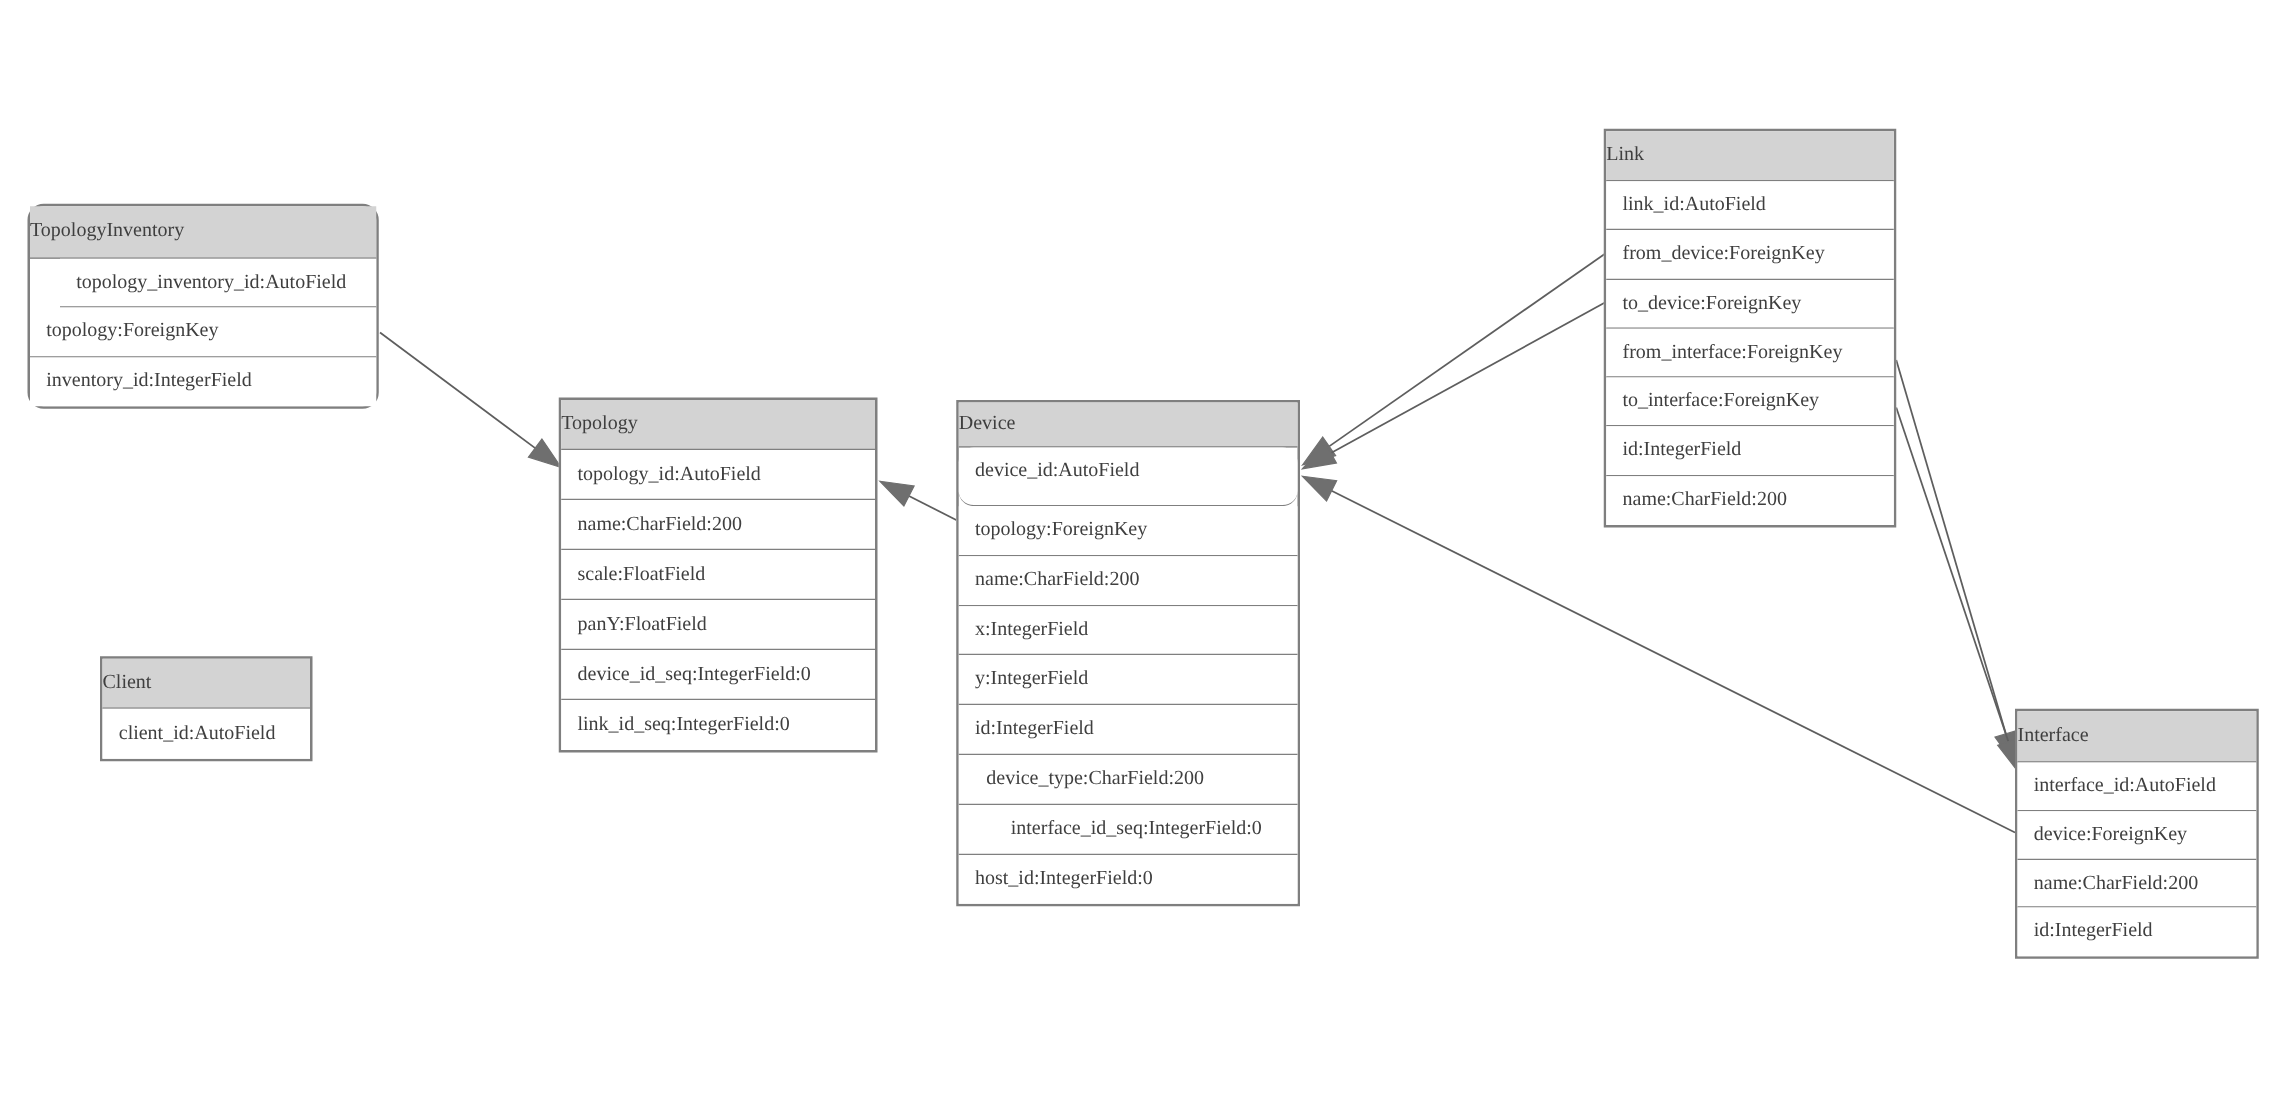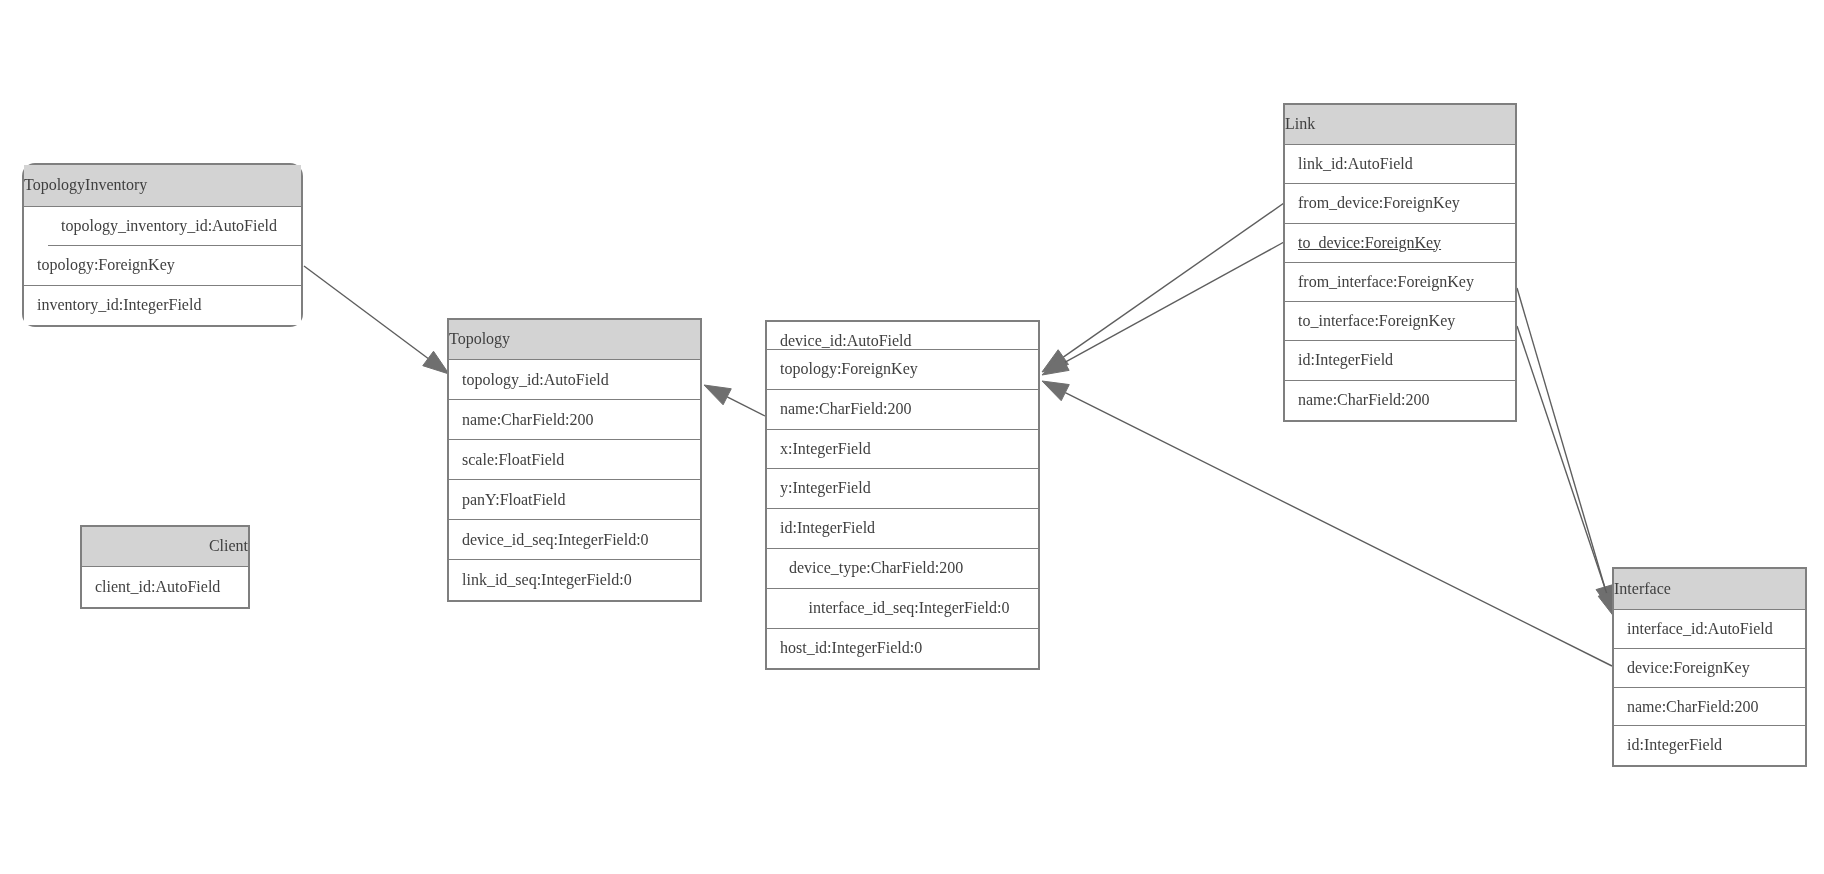--- a/index.html
+++ b/index.html
@@ -92,39 +92,40 @@
       <div class="entity" style="left: 447px; top: 318px; width: 255px;">
         <div class="entity-header" style="height: 40px; line-height: 38px;">Topology</div>
         <div class="entity-row" style="height: 40px; line-height: 39px;">topology_id:AutoField</div>
         <div class="entity-row" style="height: 40px; line-height: 39px;">name:CharField:200</div>
         <div class="entity-row" style="height: 40px; line-height: 39px;">scale:FloatField</div>
         <div class="entity-row" style="height: 40px; line-height: 39px;">panY:FloatField</div>
         <div class="entity-row" style="height: 40px; line-height: 39px;">device_id_seq:IntegerField:0</div>
         <div class="entity-row" style="height: 40px; line-height: 39px;">link_id_seq:IntegerField:0</div>
       </div>
       <div class="entity" style="left: 80px; top: 525px; width: 170px;">
-        <div class="entity-header" style="height: 40px; line-height: 38px; text-align: right;">Client</div>
+        <div class="entity-header" style="height: 40px; line-height: 38px;">Client</div>
         <div class="entity-row" style="height: 40px; line-height: 39px;">client_id:AutoField</div>
       </div>
       <div class="entity" style="left: 765px; top: 320px; width: 275px;">
-        <div class="entity-row" style="height: 28px; line-height: 38.8px;">device_id:AutoField</div>
+        <div class="entity-header" style="height: 36px; line-height: 34px;">Device</div>
+        <div class="entity-row" style="height: 47px; line-height: 38.8px; border-radius: 12px;">device_id:AutoField</div>
         <div class="entity-row" style="height: 39.8px; line-height: 38.8px;">topology:ForeignKey</div>
         <div class="entity-row" style="height: 39.8px; line-height: 38.8px;">name:CharField:200</div>
         <div class="entity-row" style="height: 39.8px; line-height: 38.8px;">x:IntegerField</div>
         <div class="entity-row" style="height: 39.8px; line-height: 38.8px;">y:IntegerField</div>
         <div class="entity-row" style="height: 39.8px; line-height: 38.8px;">id:IntegerField</div>
         <div class="entity-row" style="height: 39.8px; line-height: 38.8px; padding-left: 22px;">device_type:CharField:200</div>
         <div class="entity-row" style="height: 39.8px; line-height: 38.8px; text-align: center;">interface_id_seq:IntegerField:0</div>
         <div class="entity-row" style="height: 39.8px; line-height: 38.8px;">host_id:IntegerField:0</div>
       </div>
       <div class="entity" style="left: 1283px; top: 103px; width: 234px;">
         <div class="entity-header" style="height: 40px; line-height: 38px;">Link</div>
         <div class="entity-row" style="height: 39.3px; line-height: 38.3px;">link_id:AutoField</div>
         <div class="entity-row" style="height: 39.3px; line-height: 38.3px;">from_device:ForeignKey</div>
-        <div class="entity-row" style="height: 39.3px; line-height: 38.3px; text-decoration: underline;">to_device:ForeignKey</div>
+        <div class="entity-row" style="height: 39.3px; line-height: 38.3px;">to_device:ForeignKey</div>
         <div class="entity-row" style="height: 39.3px; line-height: 38.3px;">from_interface:ForeignKey</div>
         <div class="entity-row" style="height: 39.3px; line-height: 38.3px;">to_interface:ForeignKey</div>
         <div class="entity-row" style="height: 39.3px; line-height: 38.3px;">id:IntegerField</div>
         <div class="entity-row" style="height: 39.3px; line-height: 38.3px;">name:CharField:200</div>
       </div>
       <div class="entity" style="left: 1612px; top: 567px; width: 195px;">
         <div class="entity-header" style="height: 41px; line-height: 39px;">Interface</div>
         <div class="entity-row" style="height: 38.8px; line-height: 37.8px;">interface_id:AutoField</div>
         <div class="entity-row" style="height: 38.8px; line-height: 37.8px;">device:ForeignKey</div>
         <div class="entity-row" style="height: 38.8px; line-height: 37.8px;">name:CharField:200</div>

